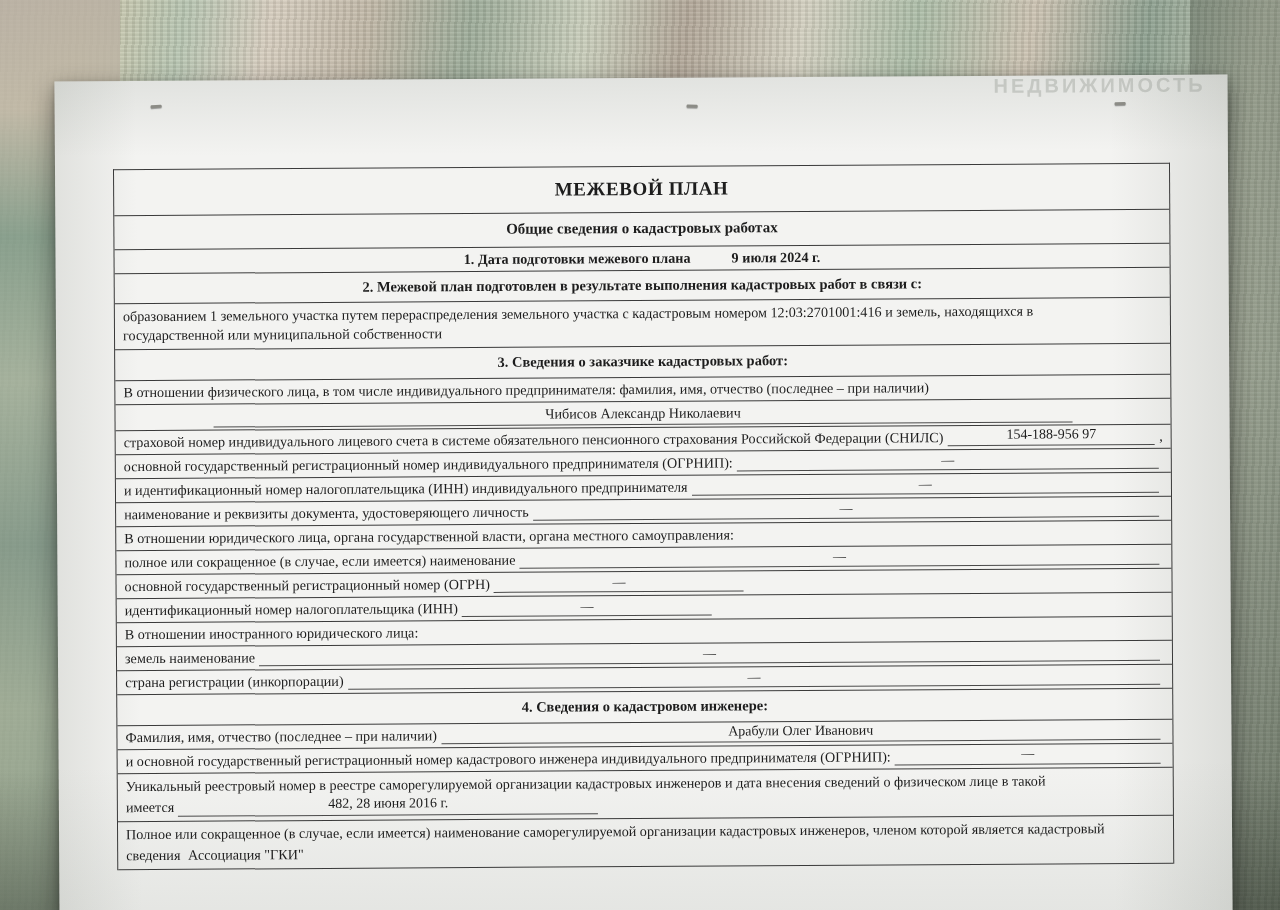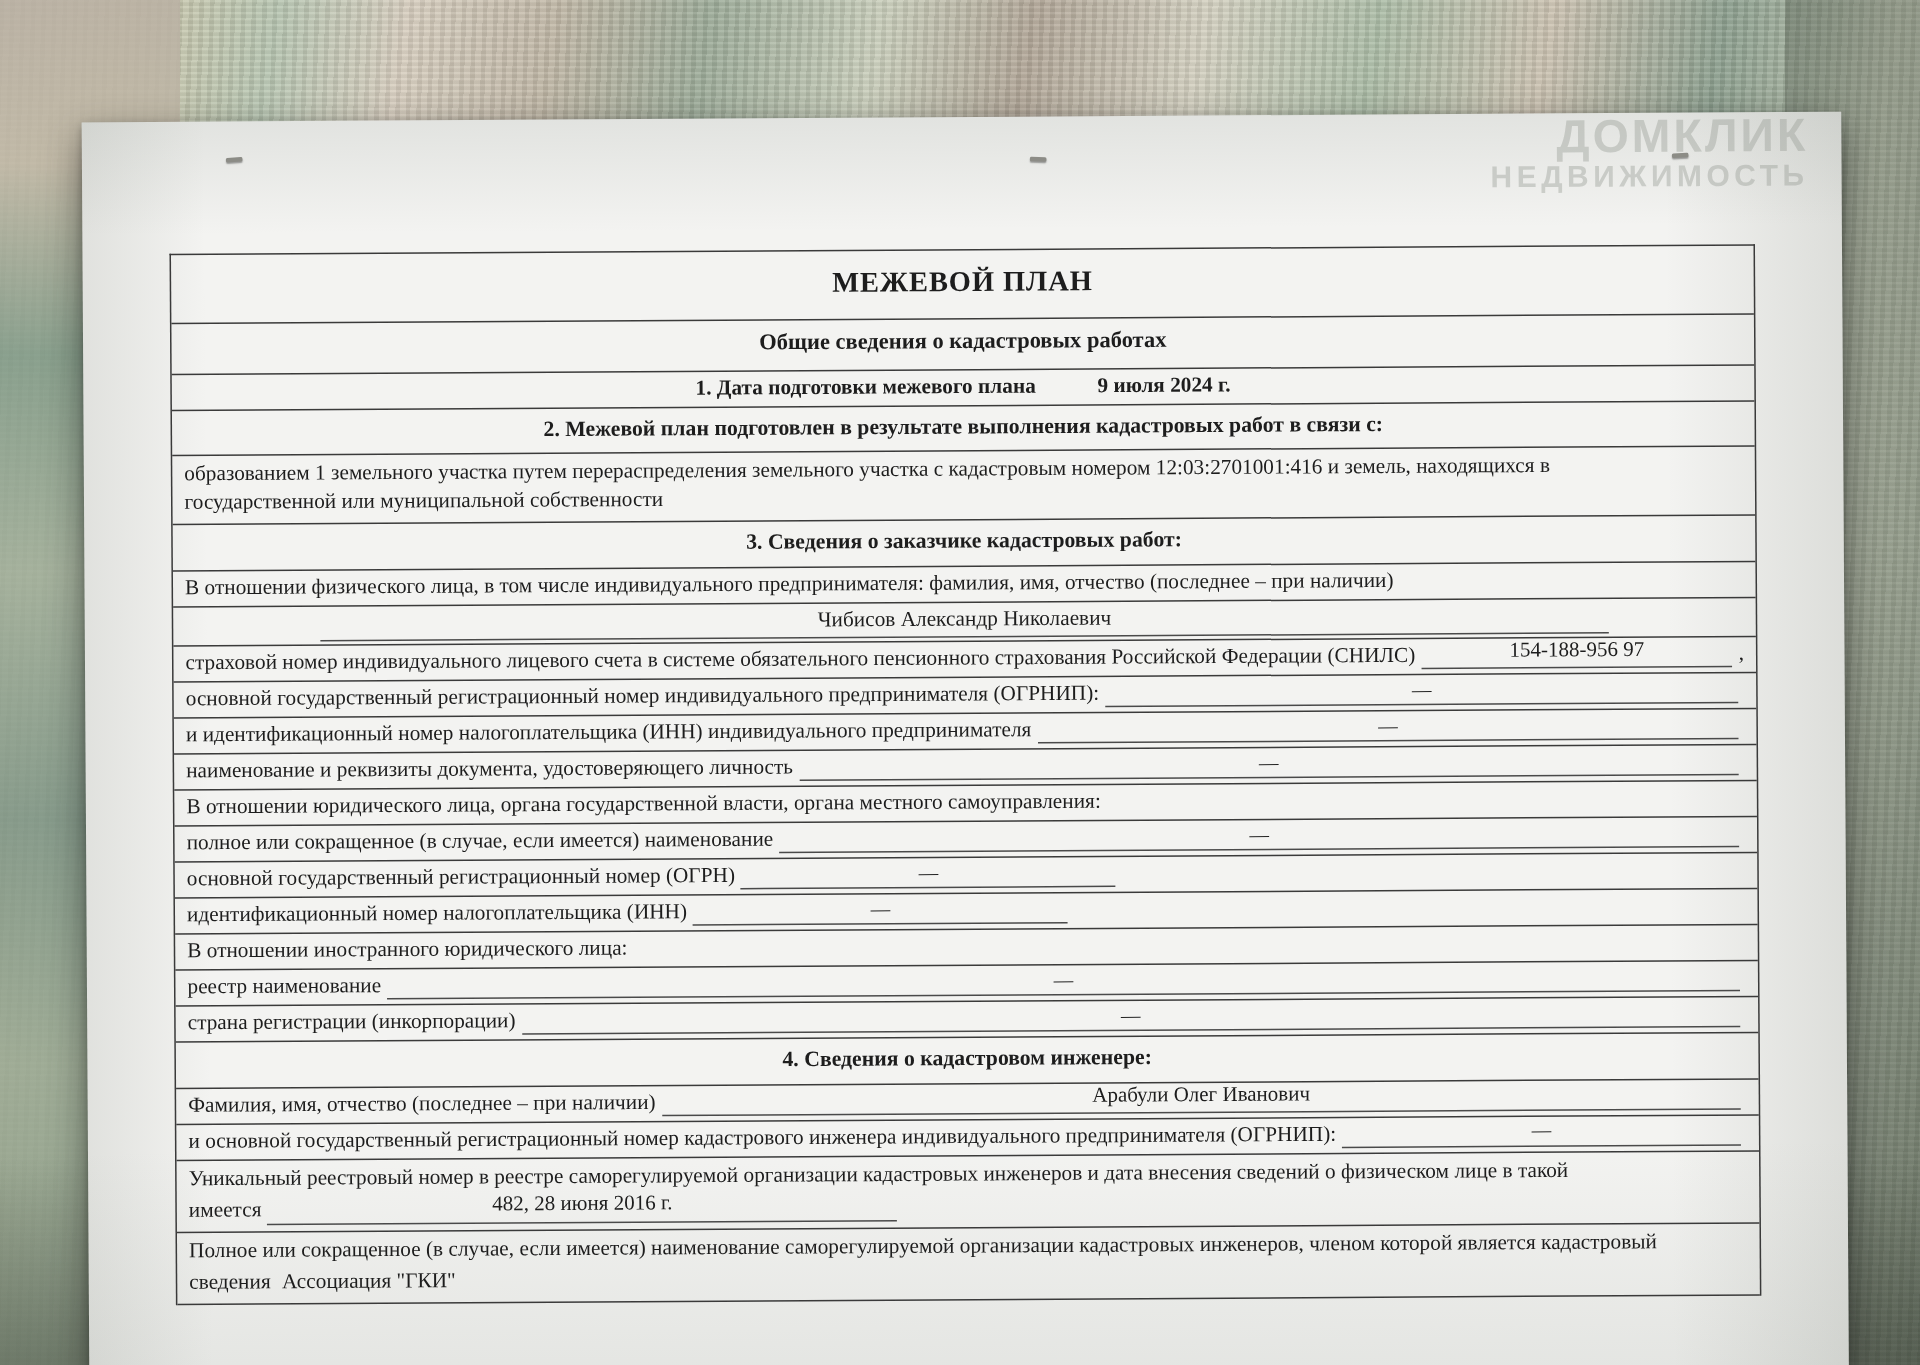--- a/index.html
+++ b/index.html
@@ -207,21 +207,20 @@
   <div class="scene-bottom-shade"></div>
 </div>
 
 <div class="sheet">
 
   <div class="staple s1"></div>
   <div class="staple s2"></div>
   <div class="staple s3"></div>
 
   <div class="watermark">
-    <div class="wm-main">ДОМКЛИК</div>
     <div class="wm-sub">НЕДВИЖИМОСТЬ</div>
   </div>
 
   <div class="form">
 
     <div class="row">
       <div class="title">МЕЖЕВОЙ ПЛАН</div>
     </div>
 
     <div class="row tight">
@@ -324,21 +323,21 @@
         <span style="flex:1 1 auto"></span>
       </div>
     </div>
 
     <div class="row tight">
       <span>В отношении иностранного юридического лица:</span>
     </div>
 
     <div class="row tight">
       <div class="inline">
-        <span class="lbl">реестр наименование</span>
+        <span class="lbl">земель наименование</span>
         <span class="fill">
           <span class="fill-text dash">—</span>
         </span>
       </div>
     </div>
 
     <div class="row tight">
       <div class="inline">
         <span class="lbl">страна регистрации (инкорпорации)</span>
         <span class="fill">

